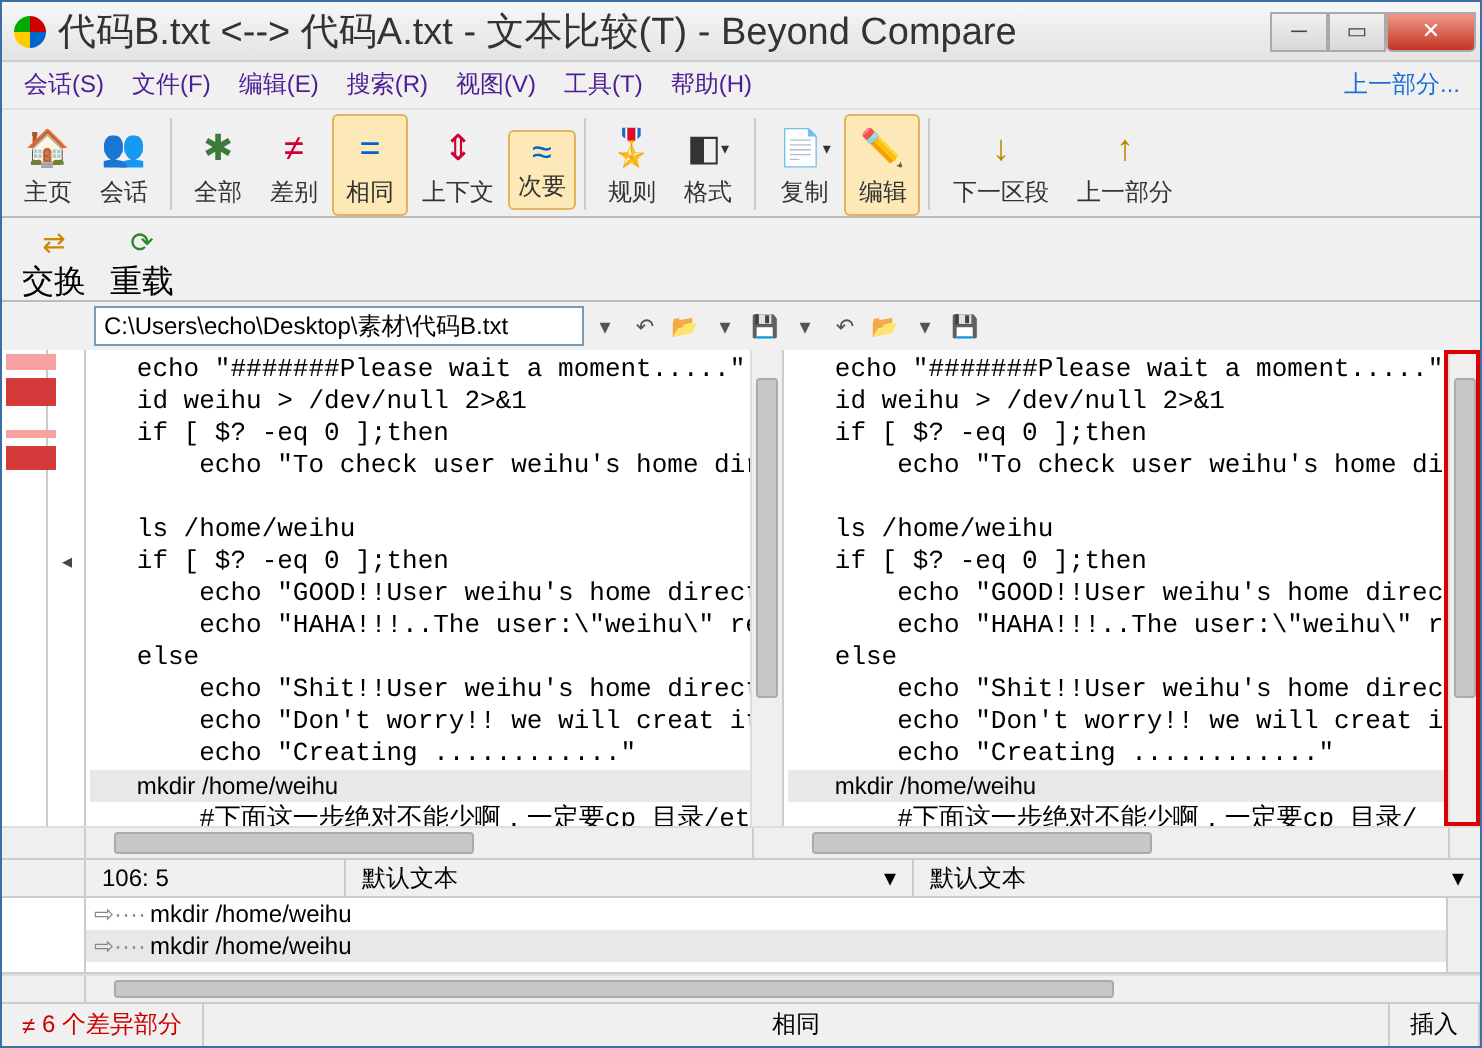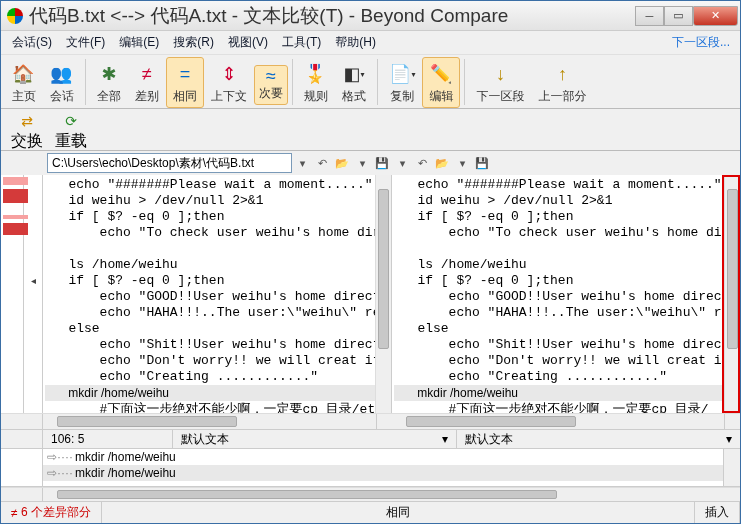--- a/index.html
+++ b/index.html
@@ -8,21 +8,21 @@
 
 .titlebar { height: 30px; background: linear-gradient(#f7f7f7,#e3e3e3); display: flex; align-items: center; padding: 0 2px 0 6px; border-bottom: 1px solid #ccc; }
 .titlebar .appicon { width: 16px; height: 16px; border-radius: 50%; background: conic-gradient(#c00 0 90deg,#06c 90deg 180deg,#fc0 180deg 270deg,#0a0 270deg 360deg); margin-right: 6px; }
 .titlebar .title { flex: 1; color: #333; font-size: 19px; }
 .winbtns { display: flex; gap: 0; }
 .winbtn { width: 29px; height: 20px; background: linear-gradient(#f0f0f0,#d8d8d8); border: 1px solid #aaa; display: flex; align-items: center; justify-content: center; font-size: 11px; color: #444; }
 .winbtn.close { background: linear-gradient(#e98,#c53424); color: #fff; width: 45px; border-radius: 0 0 3px 3px; }
 
 
 .menubar { height: 24px; background: #f0f0f0; display: flex; align-items: center; padding: 0 4px; border-bottom: 1px solid #e0e0e0; }
-.menuitem { padding: 3px 7px; color: #0f172a; cursor: default; }
+.menuitem { padding: 3px 7px; color: #4c1d95; cursor: default; }
 .menubar .spacer { flex: 1; }
 .newver { color: #1a6fd8; cursor: pointer; padding-right: 6px; }
 
 
 .toolbar { height: 54px; background: #f0f0f0; display: flex; align-items: flex-start; padding: 2px 4px; border-bottom: 1px solid #bbb; }
 .tbtn { display: flex; flex-direction: column; align-items: center; justify-content: flex-start; padding: 3px 6px 2px; min-width: 34px; color: #333; border: 1px solid transparent; border-radius: 3px; }
 .tbtn.active { background: #fde8b8; border-color: #e6b35d; }
 .tbtn .ic { height: 26px; display: flex; align-items: center; justify-content: center; font-size: 18px; }
 .tbtn .lb { font-size: 12px; margin-top: 1px; }
 .tsep { width: 1px; height: 46px; background: #ccc; margin: 2px 4px; }
@@ -92,21 +92,21 @@
 
 <div class="menubar">
   <div class="menuitem">会话(S)</div>
   <div class="menuitem">文件(F)</div>
   <div class="menuitem">编辑(E)</div>
   <div class="menuitem">搜索(R)</div>
   <div class="menuitem">视图(V)</div>
   <div class="menuitem">工具(T)</div>
   <div class="menuitem">帮助(H)</div>
   <div class="spacer"></div>
-  <div class="newver">下一区段...</div>
+  <div class="newver">上一部分...</div>
 </div>
 
 <div class="toolbar">
   <div class="tbtn">
       <div class="ic">🏠</div>
       <div class="lb">主页</div>
     </div>
   <div class="tbtn">
       <div class="ic">👥</div>
       <div class="lb">会话</div>

